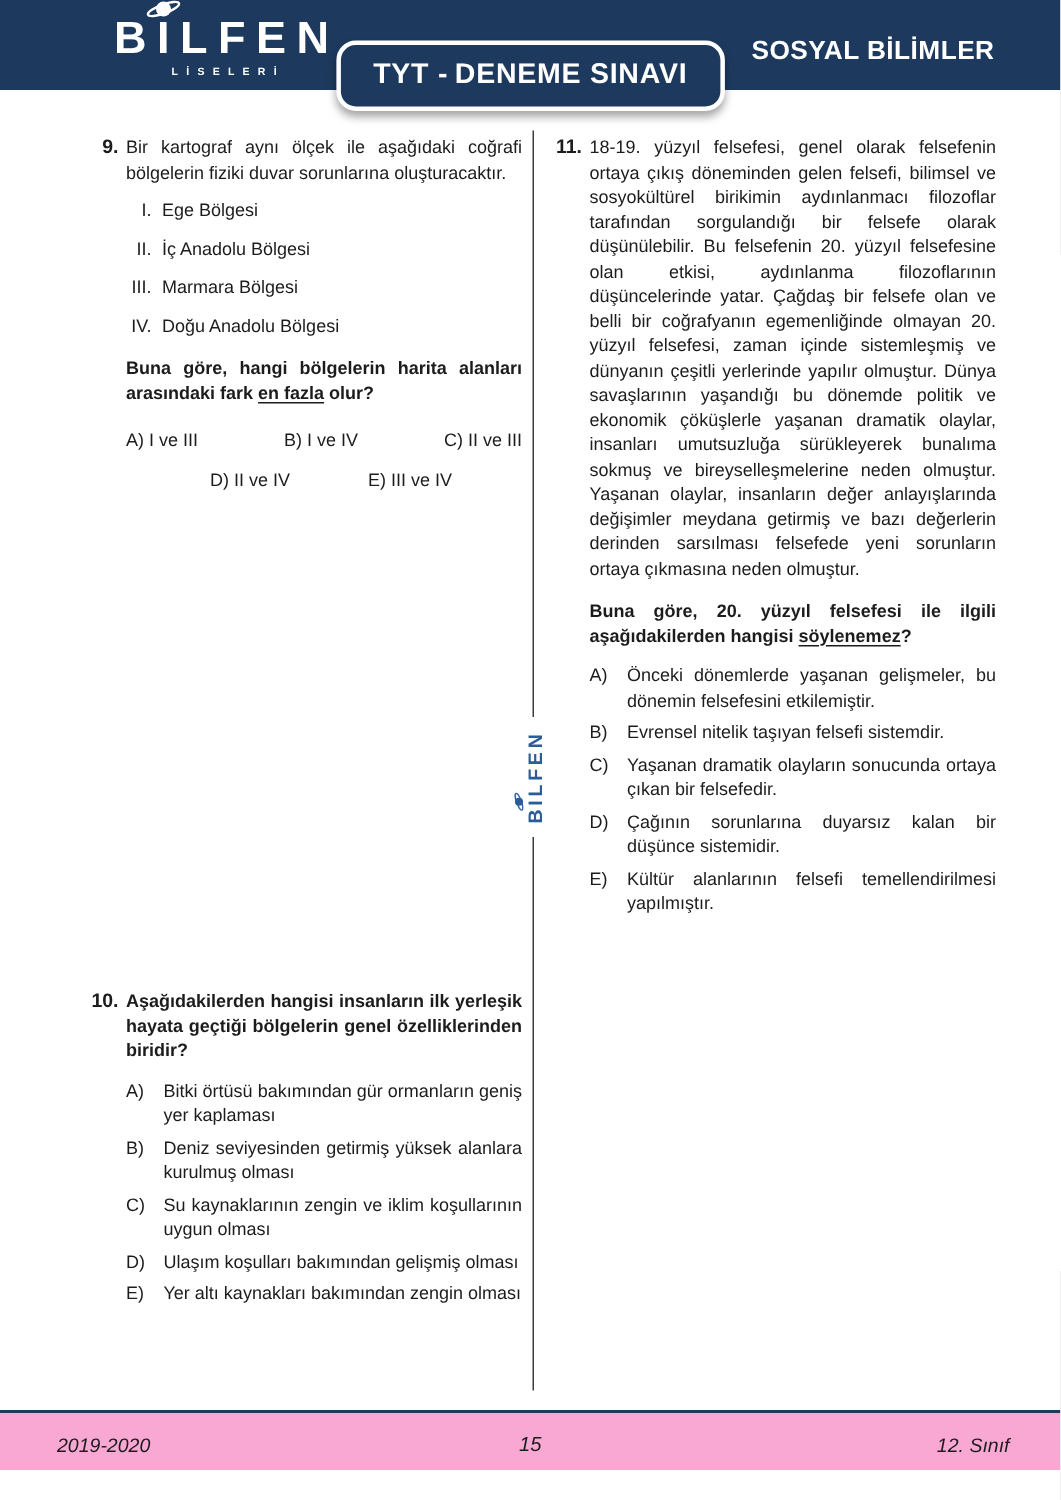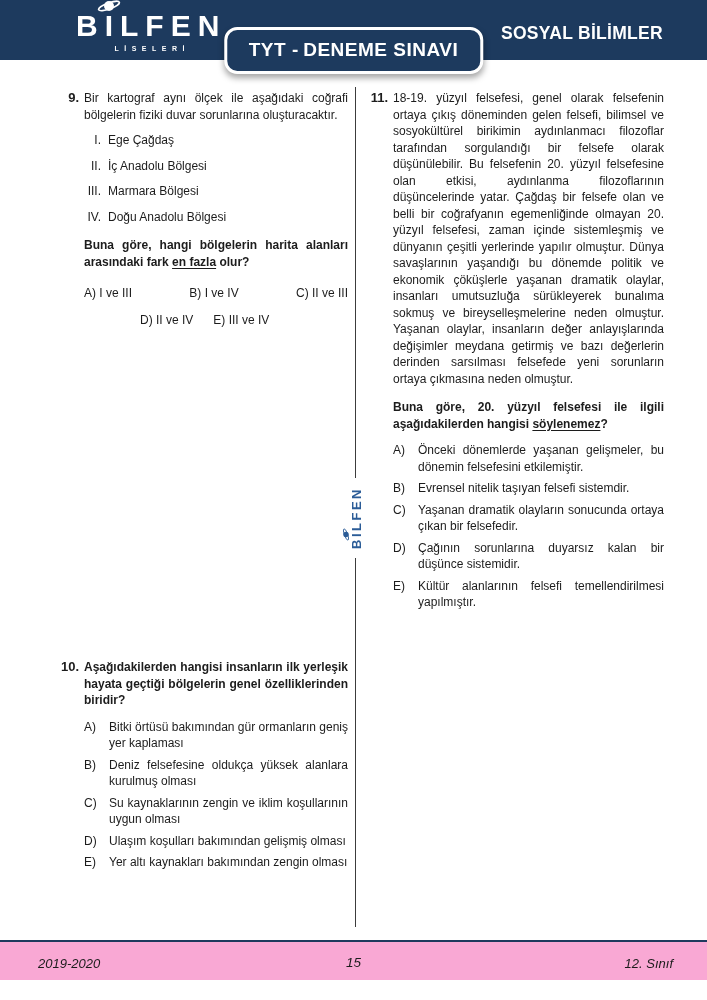--- a/index.html
+++ b/index.html
@@ -41,21 +41,21 @@
   .jtext { text-align:justify; }
 
   .items { margin-top:7px; }
   .item { display:flex; margin-top:9px; }
   .item-num { flex:0 0 24px; text-align:right; padding-right:7px; }
 
   .stem { font-weight:bold; text-align:justify; margin-top:12px; }
   .u { text-decoration:underline; text-underline-offset:2px; }
 
   .optrow1 { display:flex; justify-content:space-between; margin-top:15px; }
-  .optrow2 { display:flex; margin-top:10px; padding-left:56px; gap:20px; }
+  .optrow2 { display:flex; margin-top:10px; padding-left:56px; gap:52px; }
 
   .opts { margin-top:10px; }
   .opt { display:flex; margin-top:5px; }
   .opt-letter { flex:0 0 25px; }
   .opt-text { flex:1; text-align:justify; }
 
   .q10 { margin-top:331px; }
 
   
   .div-seg { position:absolute; left:355px; width:1.2px; background:#3c3c3c; }
@@ -106,21 +106,21 @@
 
   <div class="col-left">
 
     <div class="q">
       <div class="qnum">9.</div>
       <div class="qbody">
         <div class="jtext">Bir kartograf aynı ölçek ile aşağıdaki coğrafi bölgelerin fiziki duvar sorunlarına oluşturacaktır.</div>
         <div class="items">
           <div class="item">
             <span class="item-num">I.</span>
-            <span>Ege Çağdaş</span>
+            <span>Ege Bölgesi</span>
           </div>
           <div class="item">
             <span class="item-num">II.</span>
             <span>İç Anadolu Bölgesi</span>
           </div>
           <div class="item">
             <span class="item-num">III.</span>
             <span>Marmara Bölgesi</span>
           </div>
           <div class="item">
@@ -145,21 +145,21 @@
       <div class="qnum">10.</div>
       <div class="qbody">
         <div class="stem" style="margin-top:0;">Aşağıdakilerden hangisi insanların ilk yerleşik hayata geçtiği bölgelerin genel özelliklerinden biridir?</div>
         <div class="opts">
           <div class="opt">
             <span class="opt-letter">A)</span>
             <span class="opt-text">Bitki örtüsü bakımından gür ormanların geniş yer kaplaması</span>
           </div>
           <div class="opt">
             <span class="opt-letter">B)</span>
-            <span class="opt-text">Deniz felsefesine oldukça yüksek alanlara kurulmuş olması</span>
+            <span class="opt-text">Deniz seviyesinden getirmiş yüksek alanlara kurulmuş olması</span>
           </div>
           <div class="opt">
             <span class="opt-letter">C)</span>
             <span class="opt-text">Su kaynaklarının zengin ve iklim koşullarının uygun olması</span>
           </div>
           <div class="opt">
             <span class="opt-letter">D)</span>
             <span class="opt-text">Ulaşım koşulları bakımından gelişmiş olması</span>
           </div>
           <div class="opt">

